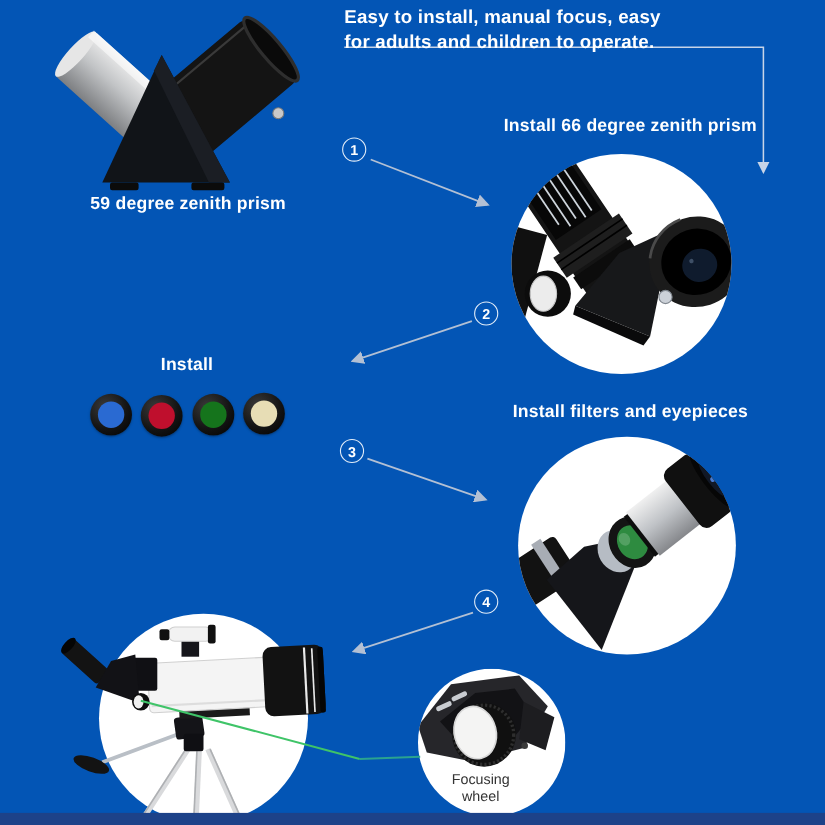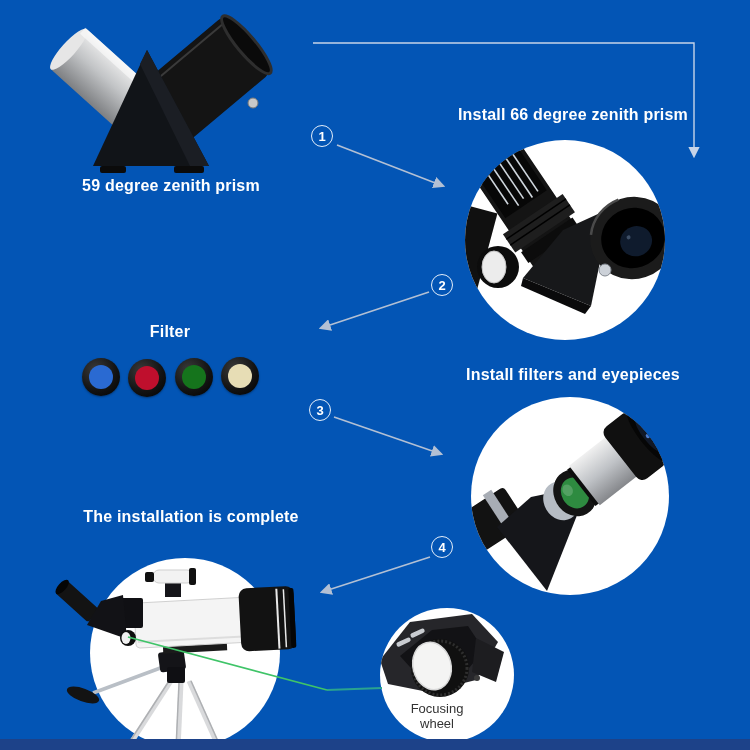--- a/index.html
+++ b/index.html
@@ -260,30 +260,33 @@
     </defs>
     <path d="M313,43 L694,43 L694,156" fill="none" stroke="#c7d4e8" stroke-width="1.4" marker-end="url(#arrLight)"></path>
     <line x1="337" y1="145" x2="443" y2="186" stroke="#b3c0d4" stroke-width="1.6" marker-end="url(#arrGray)"></line>
     <line x1="429" y1="292" x2="321" y2="328" stroke="#b3c0d4" stroke-width="1.6" marker-end="url(#arrGray)"></line>
     <line x1="334" y1="417" x2="441" y2="454" stroke="#b3c0d4" stroke-width="1.6" marker-end="url(#arrGray)"></line>
     <line x1="430" y1="557" x2="322" y2="592" stroke="#b3c0d4" stroke-width="1.6" marker-end="url(#arrGray)"></line>
     <line x1="128" y1="637" x2="327" y2="690" stroke-width="1.8" style="stroke: rgb(63, 196, 104);"></line>
     <line x1="327" y1="690" x2="382" y2="688" stroke-width="1.8" style="stroke: rgb(42, 163, 143);"></line>
   </svg>
 
+  <div class="abs heading txt" style="left:313px;top:4px;">
+    <div>Easy to install, manual focus, easy</div>
+    <div>for adults and children to operate.</div>
+  </div>
 
   <div class="abs label txt" style="left:46px;top:177px;width:250px;">59 degree zenith prism</div>
 
   <div class="abs label txt" style="left:448px;top:106px;width:250px;">Install 66 degree zenith prism</div>
 
-  <div class="abs label txt" style="left:45px;top:323px;width:250px;">Filter</div>
+  <div class="abs label txt" style="left:45px;top:323px;width:250px;">Install</div>
 
   <div class="abs label txt" style="left:448px;top:366px;width:250px;">Install filters and eyepieces</div>
 
-  <div class="abs label txt" style="left:66px;top:508px;width:250px;">The installation is complete</div>
 
   <div class="abs wheel-text txt" style="left:372px;top:701px;width:130px;z-index:16;">
     <div>Focusing</div>
     <div>wheel</div>
   </div>
 
   <div class="abs badge txt" style="left:311px;top:125px;">1</div>
   <div class="abs badge txt" style="left:431px;top:274px;">2</div>
   <div class="abs badge txt" style="left:309px;top:399px;">3</div>
   <div class="abs badge txt" style="left:431px;top:536px;">4</div>

